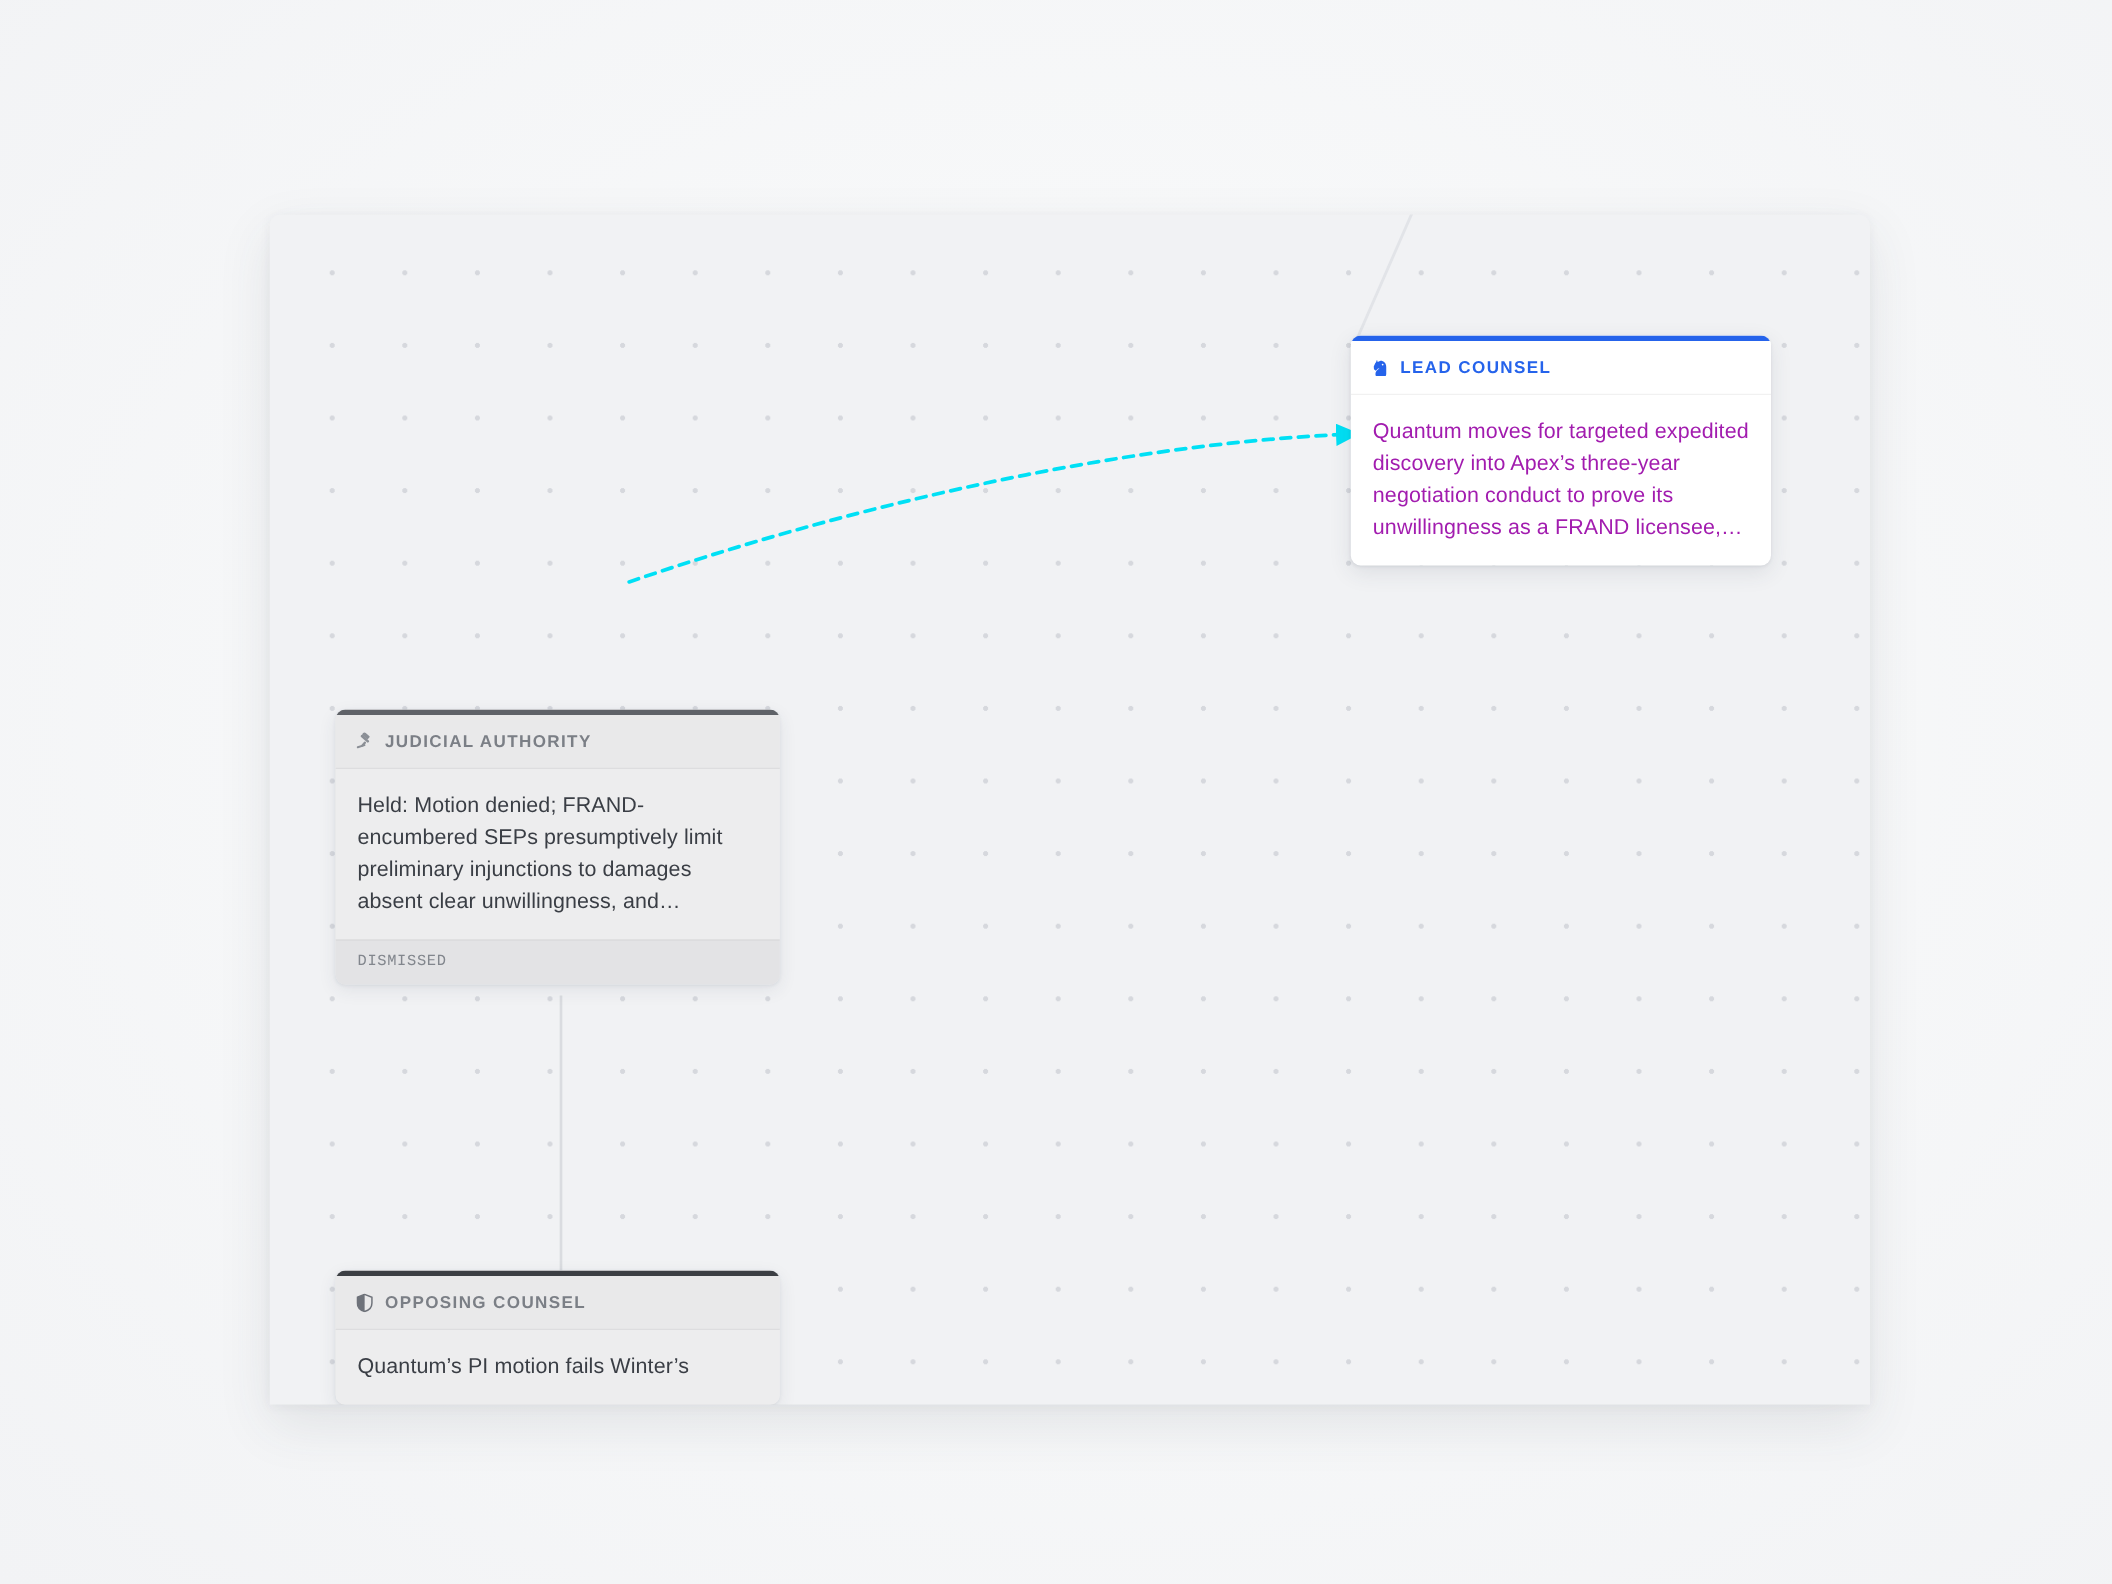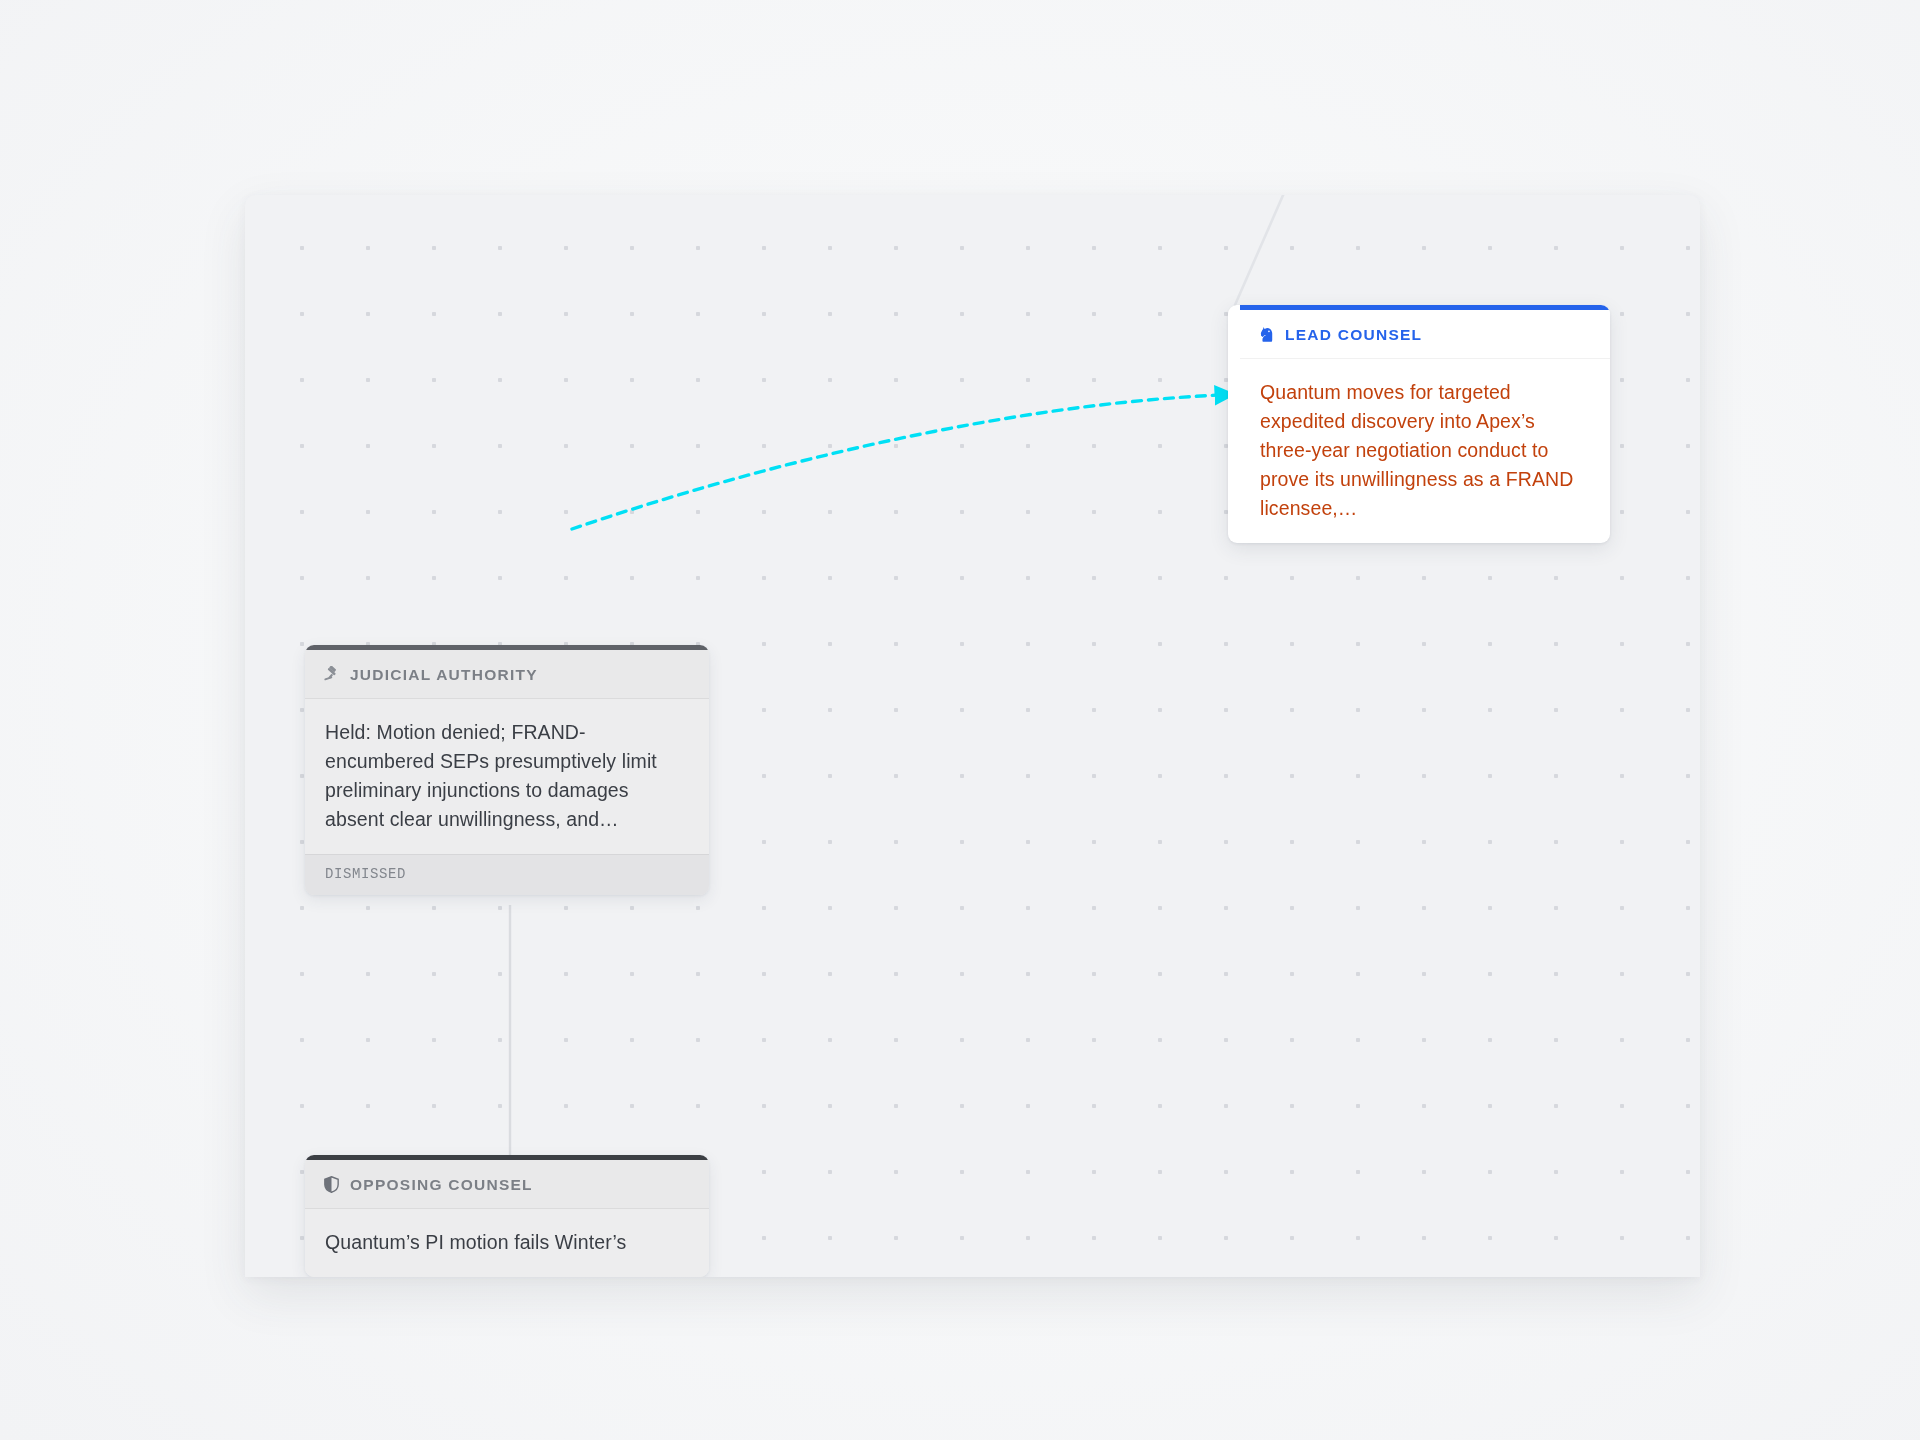--- a/index.html
+++ b/index.html
@@ -79,36 +79,35 @@
     font-size: 15.5px;
     font-weight: 700;
     letter-spacing: 1.25px;
     text-transform: uppercase;
     white-space: nowrap;
   }
   .node-body {
     padding: 19px 20px 20px 20px;
     font-size: 19.5px;
     line-height: 29px;
-    color: #c2410c;
+    color: #a21caf;
     letter-spacing: .1px;
   }
   .node-foot {
     padding: 11px 20px 13px 20px;
     font-family: "Liberation Mono", "DejaVu Sans Mono", monospace;
     font-size: 14px;
     letter-spacing: .6px;
     border-top: 1px solid rgba(0,0,0,.05);
   }
 
   
   .node.blue {
     background: #ffffff;
     box-shadow: 0 6px 20px rgba(45,55,80,.10), 0 1px 3px rgba(45,55,80,.09);
-    padding-left: 12px;
   }
   .node.blue .node-accent { background: #2563eb; }
   .node.blue .node-head { background: #ffffff; }
   .node.blue .node-head .ttl { color: #2563eb; }
   .node.blue .node-foot {
     background: #f4f5f7;
     color: #a9aeb7;
   }
 
   

